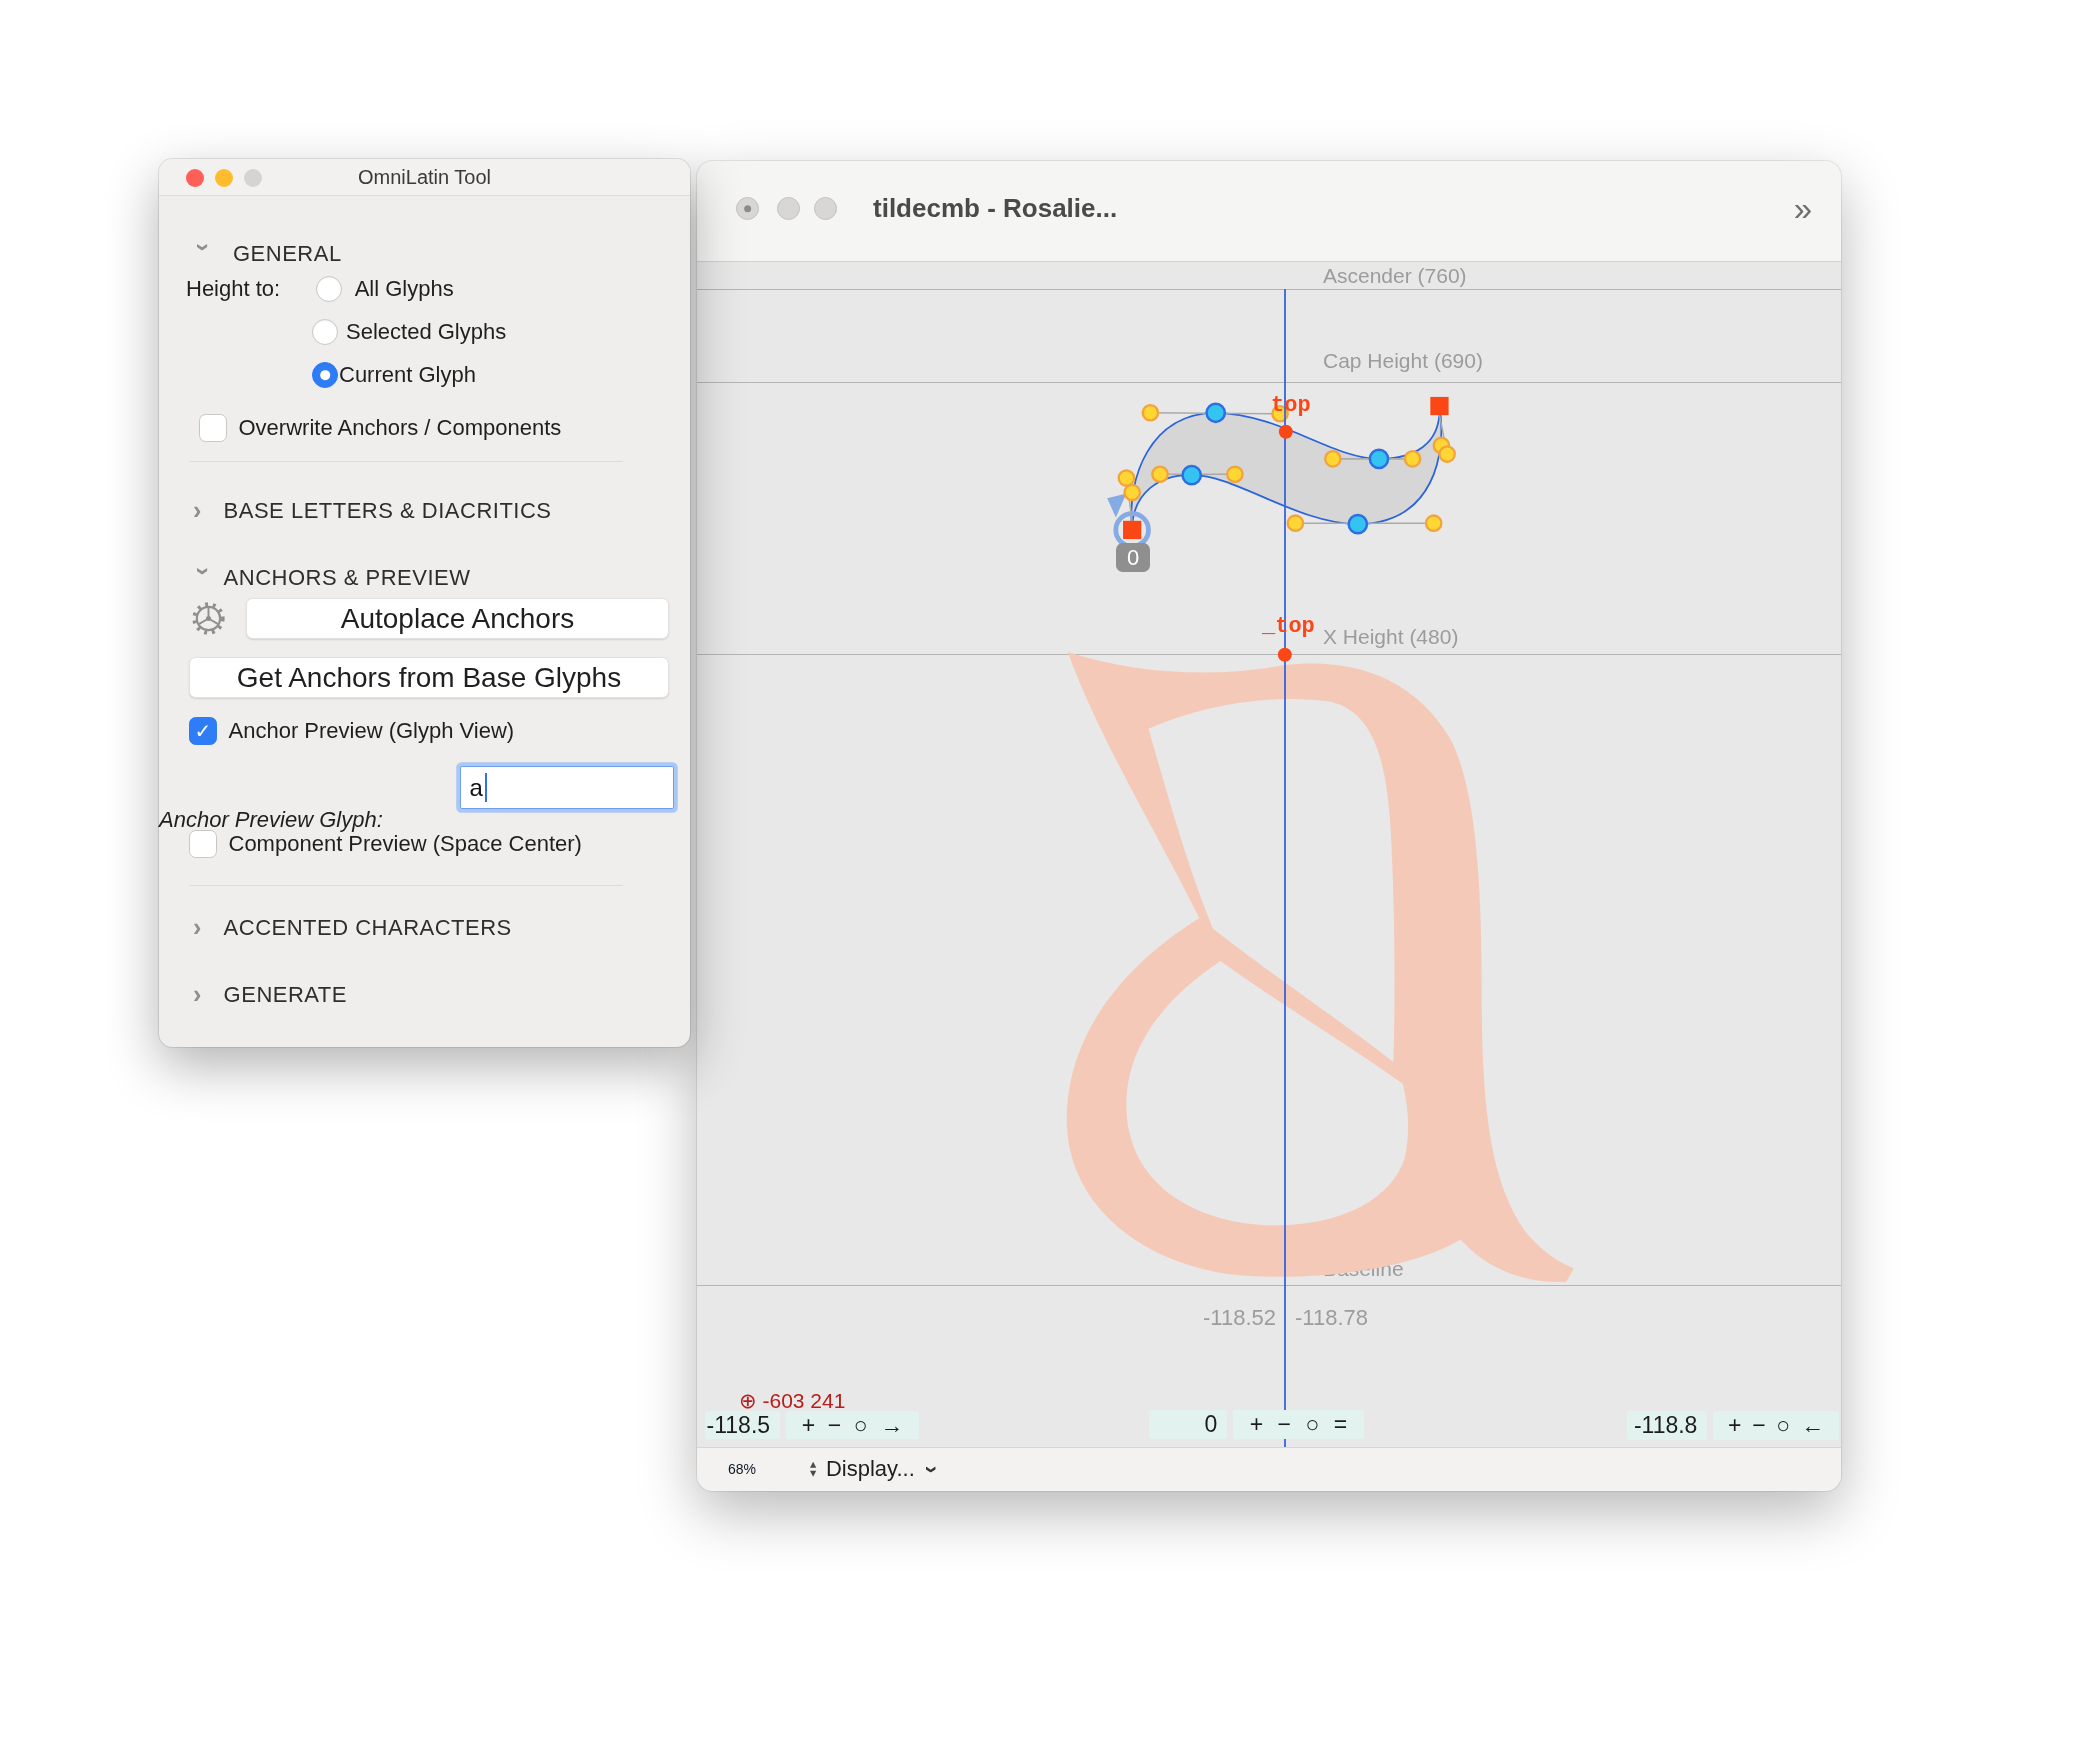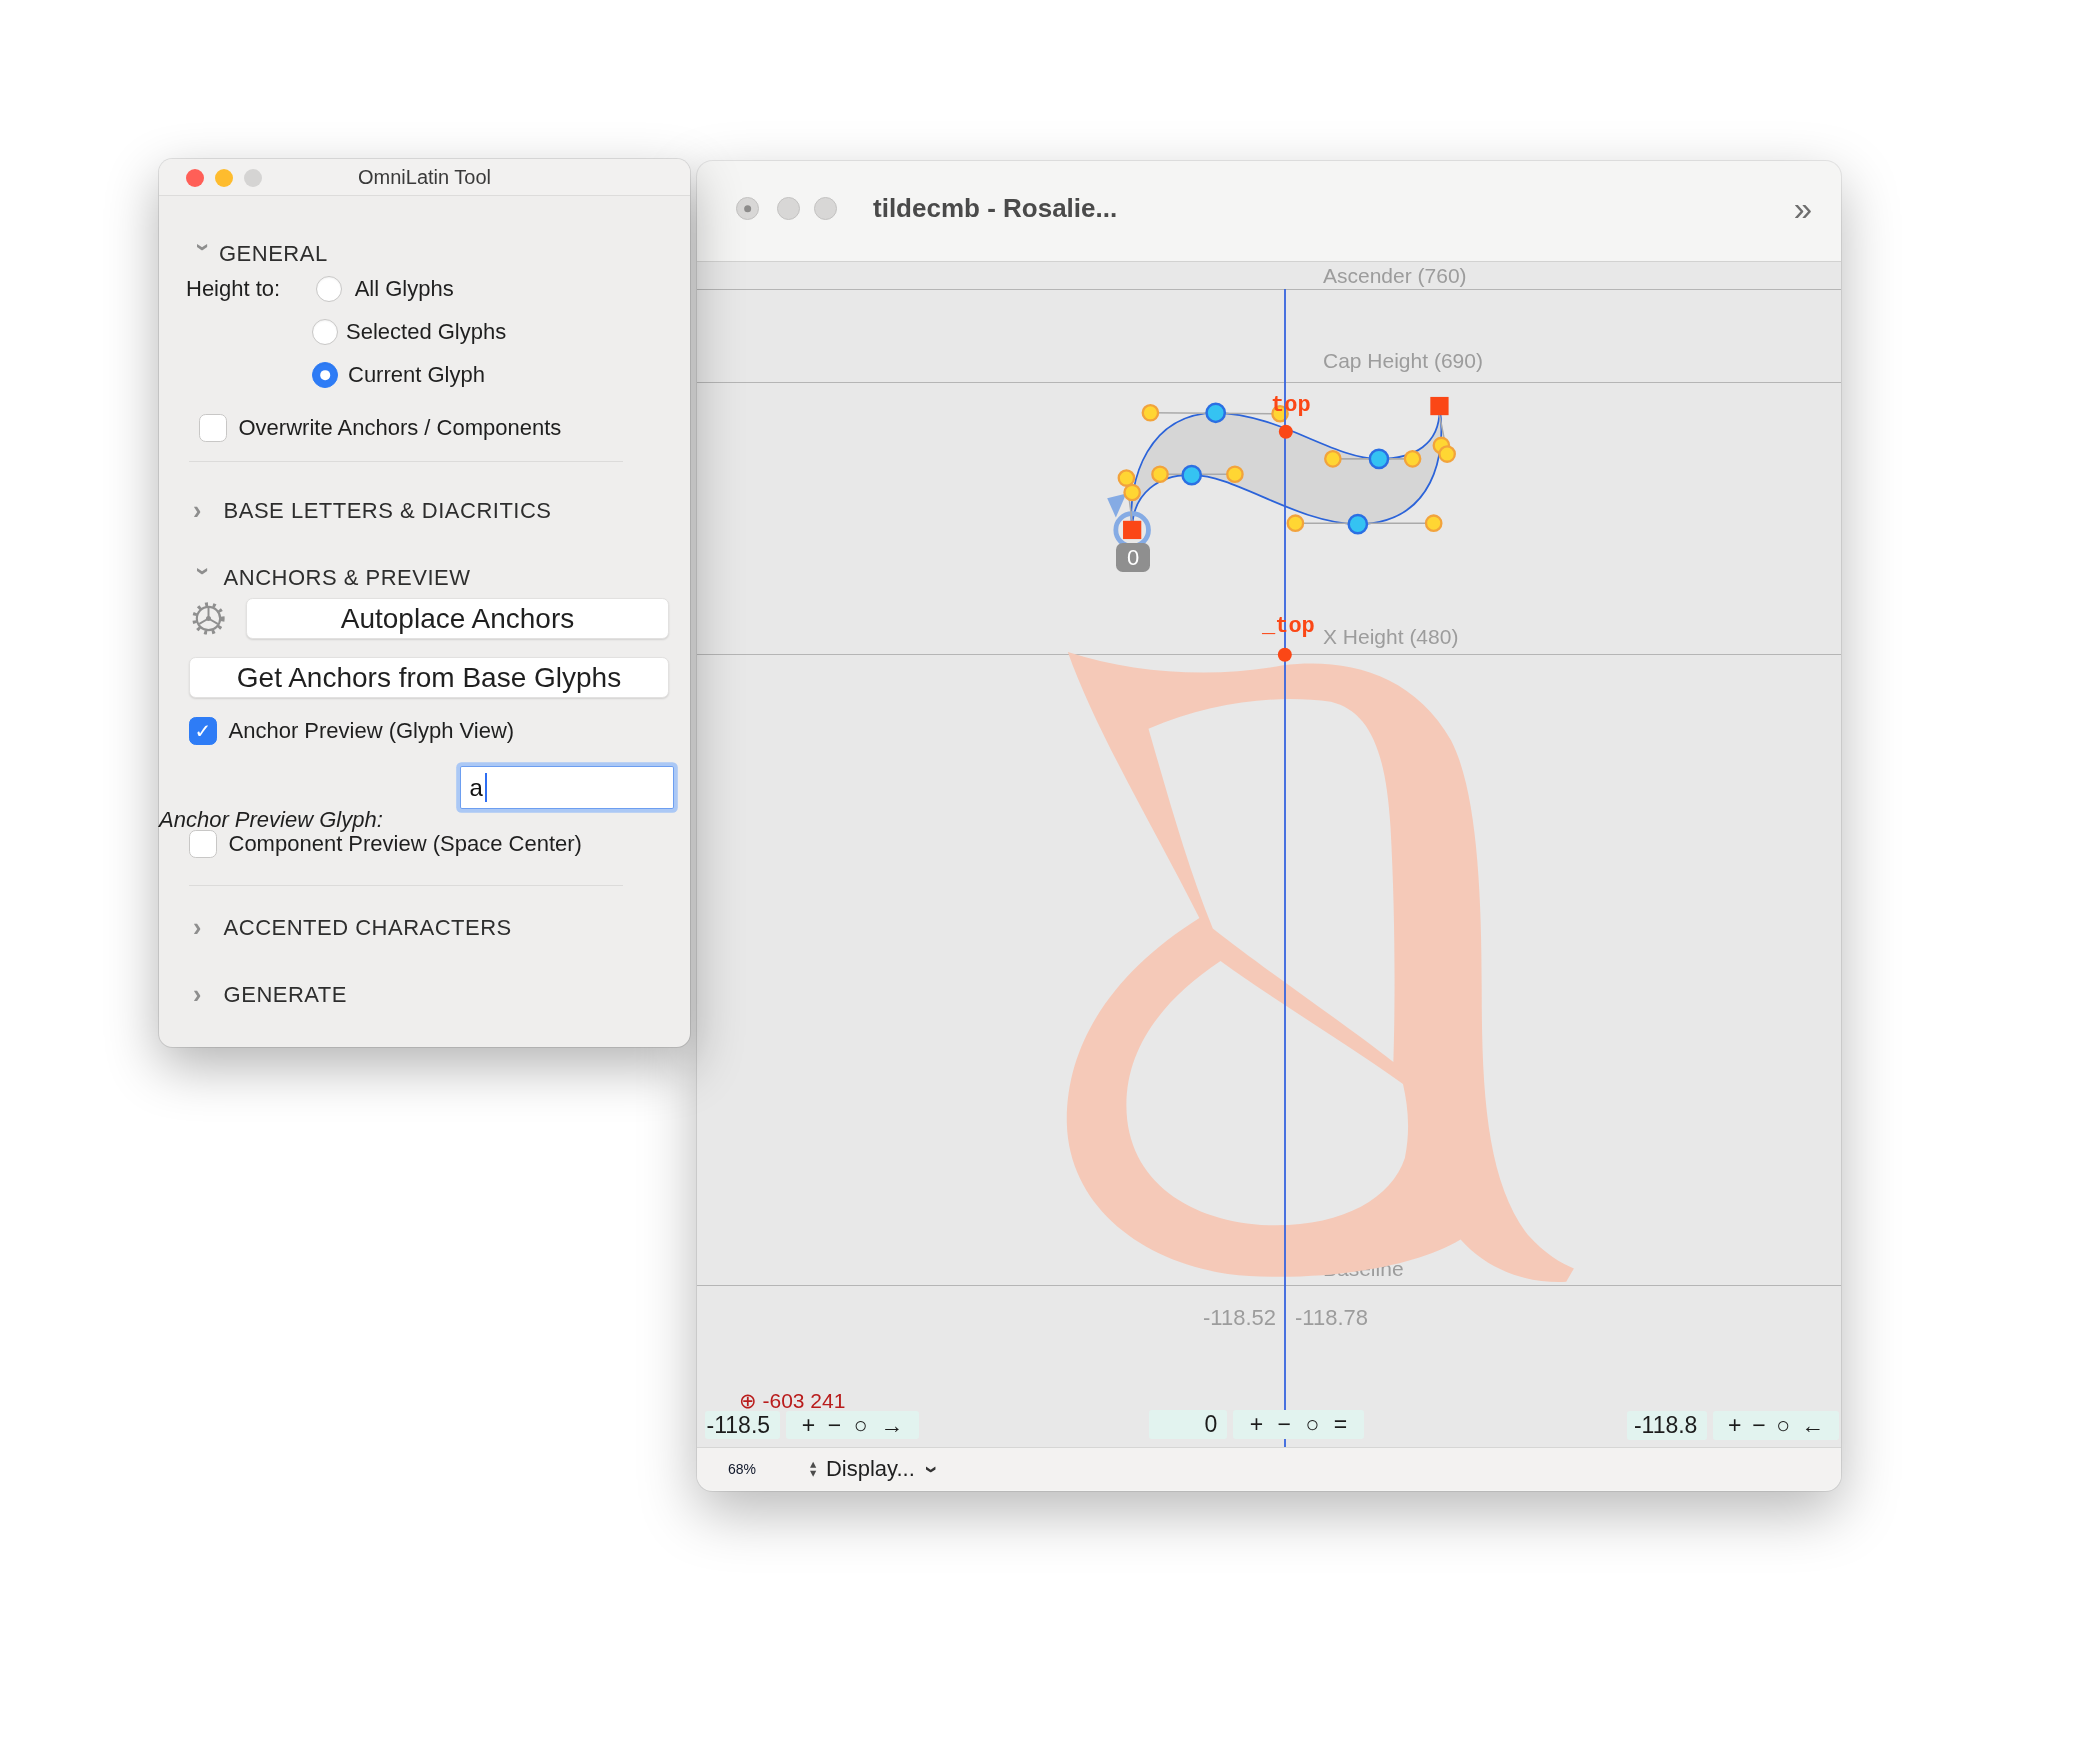--- a/index.html
+++ b/index.html
@@ -230,34 +230,34 @@
 <div class="panel">
   <div class="panel-titlebar">
     <div class="ptl" style="left:27px; background:#ff5f57;"></div>
     <div class="ptl" style="left:56px; background:#febc2e;"></div>
     <div class="ptl" style="left:85px; background:#d5d4d3;"></div>
     <div class="panel-title">OmniLatin Tool</div>
   </div>
 
   <div class="prow" style="top:80px; padding-left:34px;">
     <span class="chev down">›</span>
-    <span class="sec-label" style="margin-left:5px;">GENERAL</span>
+    <span class="sec-label" style="margin-left:19px;">GENERAL</span>
   </div>
   <div class="prow" style="top:117px; padding-left:27px;">
     <span class="plabel">Height to:</span>
     <span class="radio" style="margin-left:36px;"></span>
     <span class="plabel" style="margin-left:12.5px;">All Glyphs</span>
   </div>
   <div class="prow" style="top:160px; padding-left:153px;">
     <span class="radio"></span>
     <span class="plabel" style="margin-left:8px;">Selected Glyphs</span>
   </div>
   <div class="prow" style="top:203px; padding-left:153px;">
     <span class="radio sel"></span>
-    <span class="plabel" style="margin-left:10px;">Current Glyph</span>
+    <span class="plabel" style="margin-left:1px;">Current Glyph</span>
   </div>
   <div class="prow" style="top:255px; padding-left:40px;">
     <span class="checkbox"></span>
     <span class="plabel" style="margin-left:11.5px;">Overwrite Anchors / Components</span>
   </div>
   <div class="divider" style="top:302px;"></div>
 
   <div class="prow" style="top:337px; padding-left:34px;">
     <span class="chev">›</span>
     <span class="sec-label" style="margin-left:9.6px;">BASE LETTERS &amp; DIACRITICS</span>

